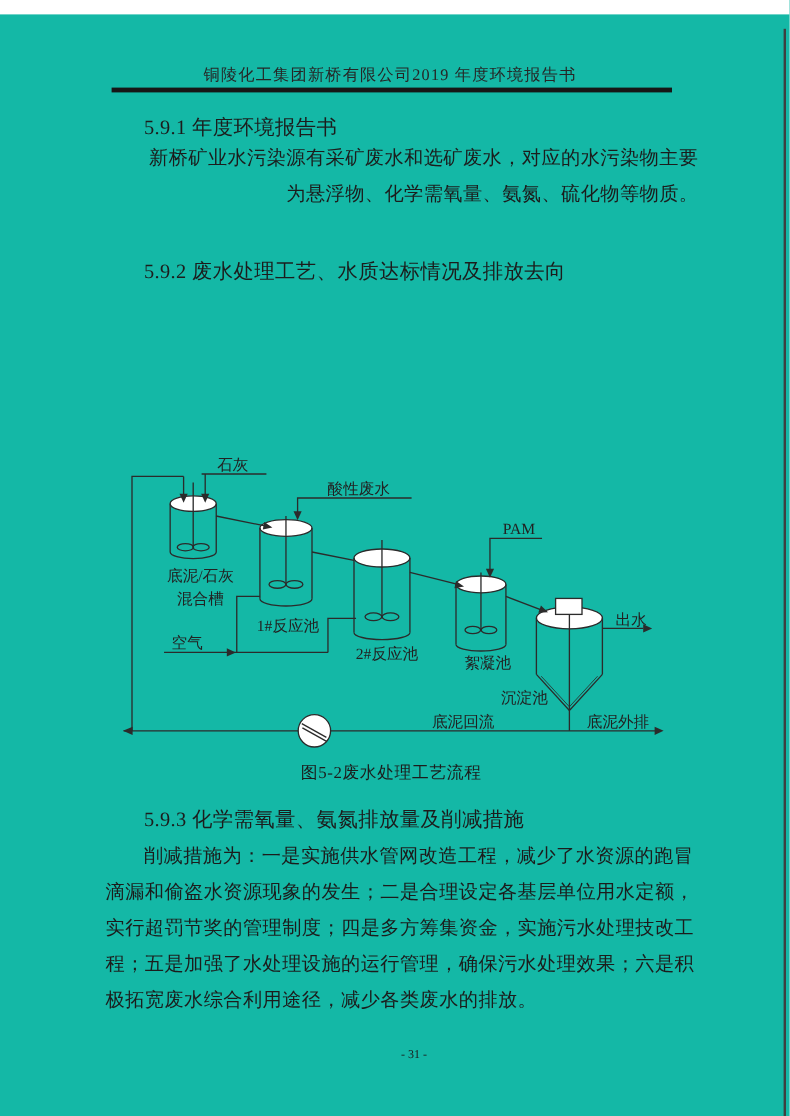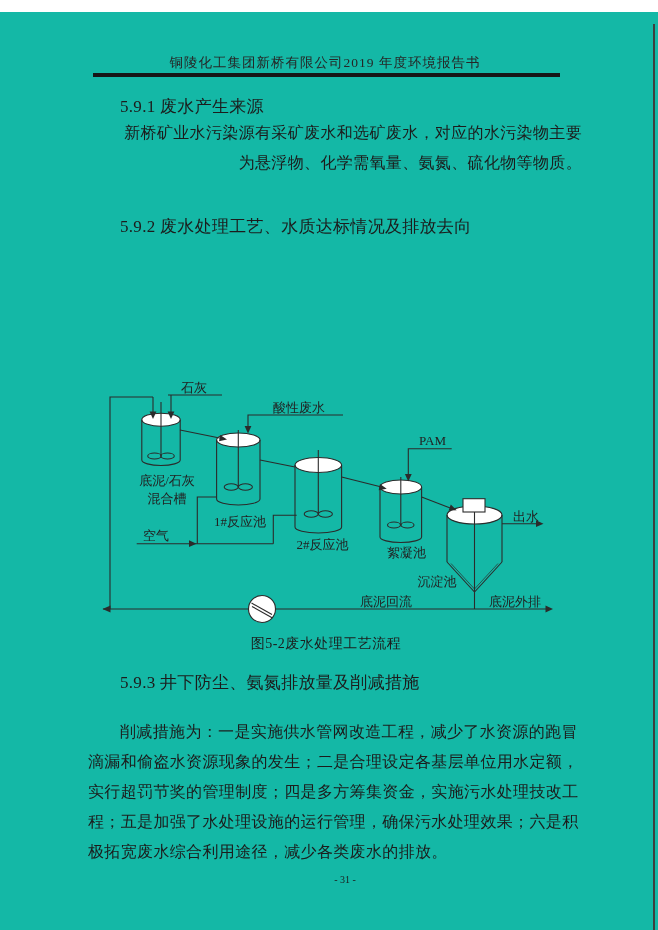--- a/index.html
+++ b/index.html
@@ -17,41 +17,41 @@
   .sec-heading { position:absolute; left:120px; font-size:17px; line-height:1.2; letter-spacing:0.3px; }
   #h591 { top:85px; }
   #h592 { top:173px;margin-top:32px; }
   #h593 { top:661px; }
   .para {
     position:absolute; left:88px; width:494px; font-size:16px; line-height:30px;
     white-space:pre-line; text-indent:2em; letter-spacing:0.35px; text-align:left;
   }
   #p591 { top:106px;text-align:right; }
   #p592 { top:198px; }
-  #p593 { top:687px;margin-top:18px; }
+  #p593 { top:687px; }
   .figure-caption {
     position:absolute; top:623px; left:0; width:652px; text-align:center;
     font-weight:normal; font-size:14px; letter-spacing:0.5px;
   }
   .page-number { position:absolute; top:862px; left:0; width:636px; text-align:center; font-size:10px;padding-left:27px; }
   .page-edge { position:absolute; left:653px; top:12px; width:2px; height:918px; background:#3f3f3f; }
   svg.flow { position:absolute; left:85px; top:360px; }
   svg.flow text {
     font-size:13px; fill:#222222; font-family:"Liberation Serif","DejaVu Serif",serif;
   }
 </style>
 </head>
 <body>
 
 <div class="page">
 
   <div class="header-title">铜陵化工集团新桥有限公司2019 年度环境报告书</div>
   <div class="header-rule"></div>
 
-  <div class="sec-heading" id="h591">5.9.1 废水产生来源</div>
+  <div class="sec-heading" id="h591">5.9.1 年度环境报告书</div>
   <div class="para" id="p591">新桥矿业水污染源有采矿废水和选矿废水，对应的水污染物主要
 为悬浮物、化学需氧量、氨氮、硫化物等物质。</div>
 
   <div class="sec-heading" id="h592">5.9.2 废水处理工艺、水质达标情况及排放去向</div>
 
   <svg class="flow" width="475" height="255" viewBox="0 0 475 255">
 
     <g stroke="#2b2b2b" stroke-width="1.1" fill="none">
 
       <g>
@@ -161,21 +161,21 @@
       <text x="352" y="214">沉淀池</text>
       <text x="71" y="168">空气</text>
       <text x="441" y="149">出水</text>
       <text x="301" y="233.5">底泥回流</text>
       <text x="430" y="233.5">底泥外排</text>
     </g>
   </svg>
 
   <div class="figure-caption">图5-2废水处理工艺流程</div>
 
-  <div class="sec-heading" id="h593">5.9.3 井下防尘、氨氮排放量及削减措施</div>
+  <div class="sec-heading" id="h593">5.9.3 化学需氧量、氨氮排放量及削减措施</div>
   <div class="para" id="p593">削减措施为：一是实施供水管网改造工程，减少了水资源的跑冒
 滴漏和偷盗水资源现象的发生；二是合理设定各基层单位用水定额，
 实行超罚节奖的管理制度；四是多方筹集资金，实施污水处理技改工
 程；五是加强了水处理设施的运行管理，确保污水处理效果；六是积
 极拓宽废水综合利用途径，减少各类废水的排放。</div>
 
   <div class="page-number">- 31 -</div>
   <div class="page-edge"></div>
 </div>
 

